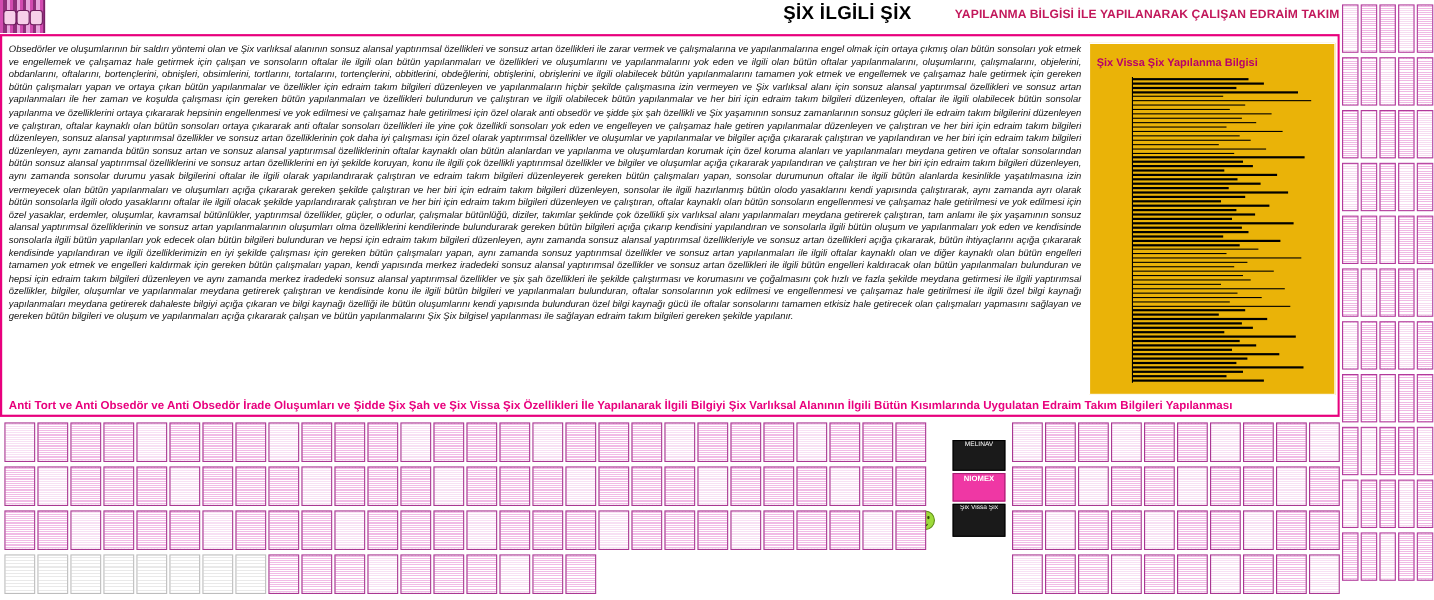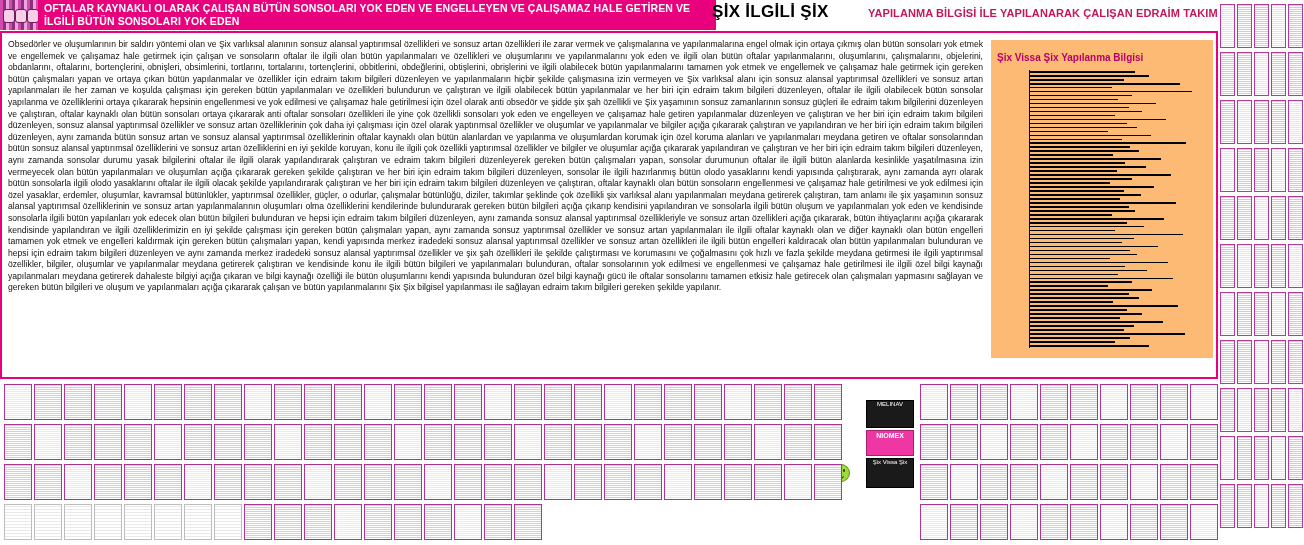--- a/index.html
+++ b/index.html
@@ -89,40 +89,41 @@
     position: absolute;
     left: 6px;
     top: 6px;
     width: 975px;
     height: 320px;
     font-size: 8.6px;
     line-height: 11.6px;
     color: #111111;
     text-align: justify;
     overflow: hidden;
+    font-style: italic;
   }
   .bottom-pink-line {
     position: absolute;
     left: 6px;
     top: 330px;
     width: 1200px;
     font-size: 10.5px;
     font-weight: bold;
     color: #e8007d;
     white-space: nowrap;
   }
 
   
   .chart-panel {
     position: absolute;
     left: 988px;
     top: 6px;
     width: 222px;
     height: 318px;
-    background: #fdba74;
+    background: #eab308;
     border: 1px solid #ffffff;
     text-align: center;
   }
   .chart-title {
     position: absolute;
     left: 6px;
     top: 12px;
     font-size: 10px;
     font-weight: bold;
     color: #b8006b;
@@ -253,21 +254,20 @@
 <body>
 
 <div id="page">
 
   <div class="top-left-art">
     <div class="face f1"></div>
     <div class="face f2"></div>
     <div class="face f3"></div>
   </div>
 
-  <div class="top-banner">OFTALAR KAYNAKLI OLARAK ÇALIŞAN BÜTÜN SONSOLARI YOK EDEN VE ENGELLEYEN VE ÇALIŞAMAZ HALE GETİREN VE İLGİLİ BÜTÜN SONSOLARI YOK EDEN</div>
   <div class="title-sixvissa">ŞİX İLGİLİ ŞİX</div>
   <div class="title-sub">YAPILANMA BİLGİSİ İLE YAPILANARAK ÇALIŞAN EDRAİM TAKIM BİLGİLERİ</div>
 
   <div class="doc-box">
     <div class="doc-text">Obsedörler ve oluşumlarının bir saldırı yöntemi olan ve Şix varlıksal alanının sonsuz alansal yaptırımsal özellikleri ve sonsuz artan özellikleri ile zarar vermek ve çalışmalarına ve yapılanmalarına engel olmak için ortaya çıkmış olan bütün sonsoları yok etmek ve engellemek ve çalışamaz hale getirmek için çalışan ve sonsoların oftalar ile ilgili olan bütün yapılanmaları ve özellikleri ve oluşumlarını ve yapılanmalarını yok eden ve ilgili olan bütün oftalar yapılanmalarını, oluşumlarını, çalışmalarını, objelerini, obdanlarını, oftalarını, bortençlerini, obnişleri, obsimlerini, tortlarını, tortalarını, tortençlerini, obbitlerini, obdeğlerini, obtişlerini, obrişlerini ve ilgili olabilecek bütün yapılanmalarını tamamen yok etmek ve engellemek ve çalışamaz hale getirmek için gereken bütün çalışmaları yapan ve ortaya çıkan bütün yapılanmalar ve özellikler için edraim takım bilgileri düzenleyen ve yapılanmaların hiçbir şekilde çalışmasına izin vermeyen ve Şix varlıksal alanı için sonsuz alansal yaptırımsal özellikleri ve sonsuz artan yapılanmaları ile her zaman ve koşulda çalışması için gereken bütün yapılanmaları ve özellikleri bulundurun ve çalıştıran ve ilgili olabilecek bütün yapılanmalar ve her biri için edraim takım bilgileri düzenleyen, oftalar ile ilgili olabilecek bütün sonsolar yapılanma ve özelliklerini ortaya çıkararak hepsinin engellenmesi ve yok edilmesi ve çalışamaz hale getirilmesi için özel olarak anti obsedör ve şidde şix şah özellikli ve Şix yaşamının sonsuz zamanlarının sonsuz güçleri ile edraim takım bilgilerini düzenleyen ve çalıştıran, oftalar kaynaklı olan bütün sonsoları ortaya çıkararak anti oftalar sonsoları özellikleri ile yine çok özellikli sonsoları yok eden ve engelleyen ve çalışamaz hale getiren yapılanmalar düzenleyen ve çalıştıran ve her biri için edraim takım bilgileri düzenleyen, sonsuz alansal yaptırımsal özellikler ve sonsuz artan özelliklerinin çok daha iyi çalışması için özel olarak yaptırımsal özellikler ve oluşumlar ve yapılanmalar ve bilgiler açığa çıkararak çalıştıran ve yapılandıran ve her biri için edraim takım bilgileri düzenleyen, aynı zamanda bütün sonsuz artan ve sonsuz alansal yaptırımsal özelliklerinin oftalar kaynaklı olan bütün alanlardan ve yapılanma ve oluşumlardan korumak için özel koruma alanları ve yapılanmaları meydana getiren ve oftalar sonsolarından bütün sonsuz alansal yaptırımsal özelliklerini ve sonsuz artan özelliklerini en iyi şekilde koruyan, konu ile ilgili çok özellikli yaptırımsal özellikler ve bilgiler ve oluşumlar açığa çıkararak yapılandıran ve çalıştıran ve her biri için edraim takım bilgileri düzenleyen, aynı zamanda sonsolar durumu yasak bilgilerini oftalar ile ilgili olarak yapılandırarak çalıştıran ve edraim takım bilgileri düzenleyerek gereken bütün çalışmaları yapan, sonsolar durumunun oftalar ile ilgili bütün alanlarda kesinlikle yaşatılmasına izin vermeyecek olan bütün yapılanmaları ve oluşumları açığa çıkararak gereken şekilde çalıştıran ve her biri için edraim takım bilgileri düzenleyen, sonsolar ile ilgili hazırlanmış bütün olodo yasaklarını kendi yapısında çalıştırarak, aynı zamanda ayrı olarak bütün sonsolarla ilgili olodo yasaklarını oftalar ile ilgili olacak şekilde yapılandırarak çalıştıran ve her biri için edraim takım bilgileri düzenleyen ve çalıştıran, oftalar kaynaklı olan bütün sonsoların engellenmesi ve çalışamaz hale getirilmesi ve yok edilmesi için özel yasaklar, erdemler, oluşumlar, kavramsal bütünlükler, yaptırımsal özellikler, güçler, o odurlar, çalışmalar bütünlüğü, diziler, takımlar şeklinde çok özellikli şix varlıksal alanı yapılanmaları meydana getirerek çalıştıran, tam anlamı ile şix yaşamının sonsuz alansal yaptırımsal özelliklerinin ve sonsuz artan yapılanmalarının oluşumları olma özelliklerini kendilerinde bulundurarak gereken bütün bilgileri açığa çıkarıp kendisini yapılandıran ve sonsolarla ilgili bütün oluşum ve yapılanmaları yok eden ve kendisinde sonsolarla ilgili bütün yapılanları yok edecek olan bütün bilgileri bulunduran ve hepsi için edraim takım bilgileri düzenleyen, aynı zamanda sonsuz alansal yaptırımsal özellikleriyle ve sonsuz artan özellikleri açığa çıkararak, bütün ihtiyaçlarını açığa çıkararak kendisinde yapılandıran ve ilgili özelliklerimizin en iyi şekilde çalışması için gereken bütün çalışmaları yapan, aynı zamanda sonsuz yaptırımsal özellikler ve sonsuz artan yapılanmaları ile ilgili oftalar kaynaklı olan ve diğer kaynaklı olan bütün engelleri tamamen yok etmek ve engelleri kaldırmak için gereken bütün çalışmaları yapan, kendi yapısında merkez iradedeki sonsuz alansal yaptırımsal özellikler ve sonsuz artan özellikleri ile ilgili bütün engelleri kaldıracak olan bütün yapılanmaları bulunduran ve hepsi için edraim takım bilgileri düzenleyen ve aynı zamanda merkez iradedeki sonsuz alansal yaptırımsal özellikler ve şix şah özellikleri ile şekilde çalıştırması ve korumasını ve çoğalmasını çok hızlı ve fazla şekilde meydana getirmesi ile ilgili yaptırımsal özellikler, bilgiler, oluşumlar ve yapılanmalar meydana getirerek çalıştıran ve kendisinde konu ile ilgili bütün bilgileri ve yapılanmaları bulunduran, oftalar sonsolarının yok edilmesi ve engellenmesi ve çalışamaz hale getirilmesi ile ilgili özel bilgi kaynağı yapılanmaları meydana getirerek dahaleste bilgiyi açığa çıkaran ve bilgi kaynağı özelliği ile bütün oluşumlarını kendi yapısında bulunduran özel bilgi kaynağı gücü ile oftalar sonsolarını tamamen etkisiz hale getirecek olan çalışmaları yapmasını sağlayan ve gereken bütün bilgileri ve oluşum ve yapılanmaları açığa çıkararak çalışan ve bütün yapılanmalarını Şix Şix bilgisel yapılanması ile sağlayan edraim takım bilgileri gereken şekilde yapılanır.</div>
 
     <div class="chart-panel">
       <div class="chart-title">Şix Vissa Şix Yapılanma Bilgisi</div>
       <div class="chart-plot" id="chart-plot">
         <div class="chart-axis"></div>
@@ -337,20 +337,21 @@
           <div class="bar" style="top: 251.193px; width: 132.6px;"></div>
           <div class="bar" style="top: 255.164px; width: 103.7px;"></div>
           <div class="bar" style="top: 259.136px; width: 93.5px;"></div>
           <div class="bar" style="top: 263.107px; width: 154.7px;"></div>
           <div class="bar" style="top: 267.079px; width: 100.3px;"></div>
           <div class="bar" style="top: 271.05px; width: 85px;"></div>
           <div class="bar" style="top: 275.021px; width: 119px;"></div>
         </div>
     </div>
 
+    <div class="bottom-pink-line">Anti Tort ve Anti Obsedör ve Anti Obsedör İrade Oluşumları ve Şidde Şix Şah ve Şix Vissa Şix Özellikleri İle Yapılanarak İlgili Bilgiyi Şix Varlıksal Alanının İlgili Bütün Kısımlarında Uygulatan Edraim Takım Bilgileri Yapılanması</div>
   </div>
 
   <div class="right-strip" id="right-strip">
       <div class="mini pale" style="left: 2px; top: 4px; width: 15px; height: 44px;"></div>
       <div class="mini" style="left: 19px; top: 4px; width: 15px; height: 44px;"></div>
       <div class="mini" style="left: 36px; top: 4px; width: 15px; height: 44px;"></div>
       <div class="mini pale" style="left: 53px; top: 4px; width: 15px; height: 44px;"></div>
       <div class="mini" style="left: 70px; top: 4px; width: 15px; height: 44px;"></div>
       <div class="mini" style="left: 2px; top: 52px; width: 15px; height: 44px;"></div>
       <div class="mini" style="left: 19px; top: 52px; width: 15px; height: 44px;"></div>

